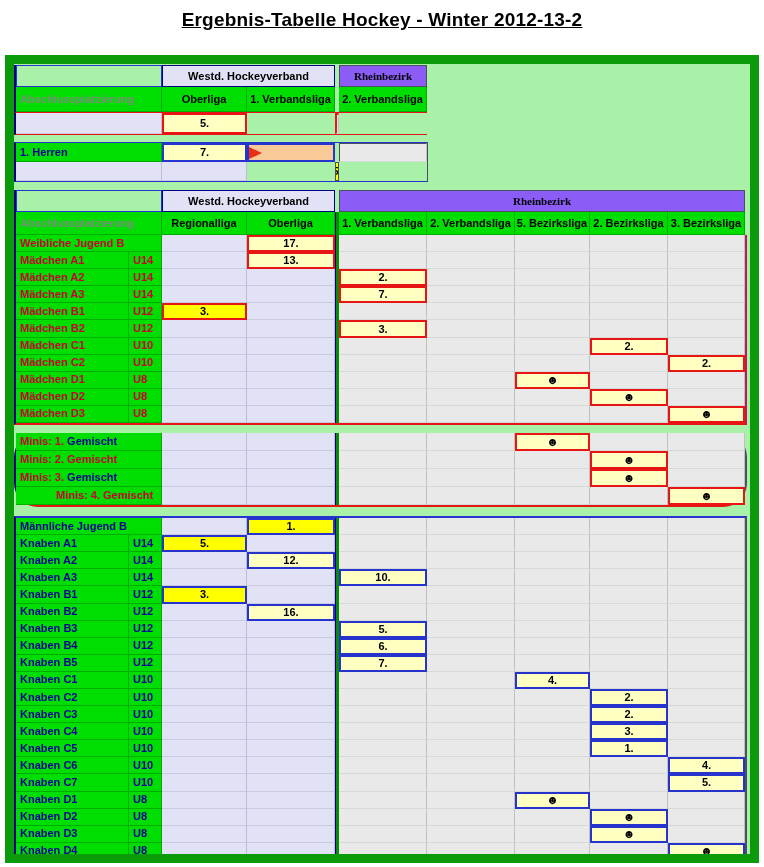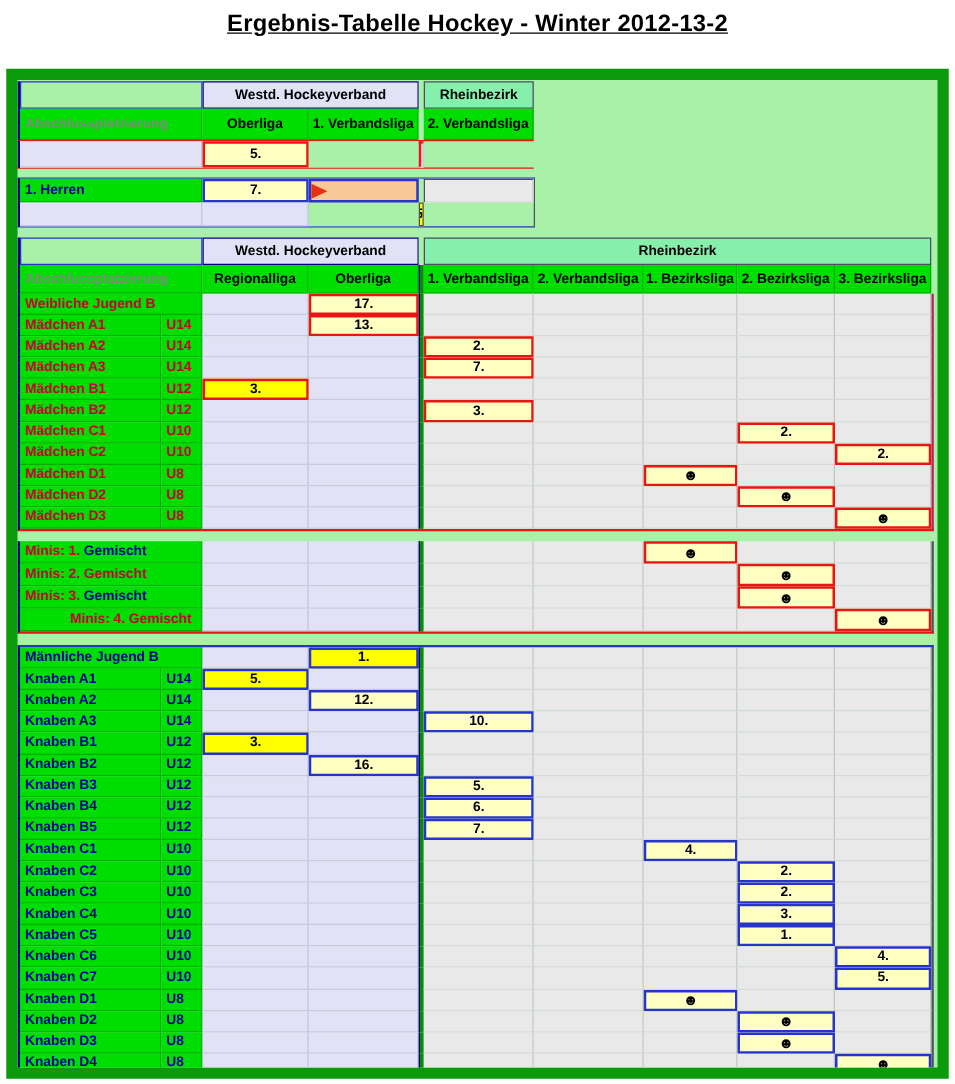--- a/index.html
+++ b/index.html
@@ -10,35 +10,35 @@
   .panel{position:absolute;left:9px;top:9px;width:736px;height:790px;background:#a9f1a9;overflow:hidden;}
 
   .b1grid,.b2grid{display:grid;box-sizing:content-box;}
   .b1grid{grid-template-columns:146px 85px 88px 4px 88px;width:411px;}
   .b2grid{grid-template-columns:113px 33px 85px 88px 4px 88px 88px 75px 78px 77px;width:729px;}
   #b1-header{grid-template-rows:22px 25px;margin-top:1px;border-left:2px solid #000080;}
   #b1-damen{grid-auto-rows:21px;border-top:1px solid #e81515;border-bottom:1px solid #e81515;border-left:2px solid #000080;}
   #b1-herren{grid-auto-rows:19px;border:1px solid #2633cc;border-left:2px solid #000080;border-right:1px solid #49505e;}
   #b2-header{grid-template-rows:22px 23px;border-left:2px solid #000080;}
   #sect-female{grid-auto-rows:17.1px;border-left:2px solid #000080;border-right:2px solid #be185d;border-bottom:2px solid #e81515;}
-  #sect-minis{grid-auto-rows:18px;border-left:2px solid #000080;border-right:2px solid #49505e;border-bottom:2px solid #e81515;}
+  #sect-minis{grid-auto-rows:18px;border-left:2px solid #000080;border-right:2px solid #49505e;border-bottom:2px solid #e81515;border-radius:24px;}
   #sect-male{grid-auto-rows:17.1px;border-left:2px solid #000080;border-right:2px solid #49505e;
              border-top:2px solid #2633cc;border-bottom:2px solid #000a70;}
   .gap7{height:7px;}.gap8{height:8px;}.gap9{height:9px;}
 
   .cell{box-sizing:border-box;display:flex;align-items:center;overflow:hidden;
         font-weight:bold;font-size:11px;line-height:1;color:#000;}
   .lbl{padding-left:4px;}
   .num{justify-content:center;}
   .hdr{justify-content:center;text-align:right;}
   .bg-green{background:#00dd00;}
   .bg-pale{background:#a9f1a9;}
   .bg-lav{background:#e2e2f6;}
   .bg-gray{background:#e9e9e9;}
-  .bg-grayh{background:#86efac;}
+  .bg-grayh{background:#8b5cf6;font-family:Liberation Serif, serif;}
   .bg-ly{background:#ffffc2;}
   .bg-by{background:#ffff00;}
   .bg-orange{background:#f9c998;}
   .bd-red{border:2px solid #e81515;}
   .bd-blue{border:2px solid #2633cc;}
   .bd-dark{border:1px solid #49505e;}
   .gl-lav{border-right:1px solid #bcbcd6;border-bottom:1px solid #c9c9e0;}
   .gl-gray{border-right:1px solid #bfc3bf;border-bottom:1px solid #d6dad6;}
   .gl-green{border-right:1px solid rgba(0,0,0,.22);border-bottom:1px solid rgba(0,0,0,.22);}
   .bx-navy{border:1px solid #000080;}
@@ -97,21 +97,21 @@
         <div class="cell bg-pale bx-blue" style="grid-column: span 2;"></div>
         <div class="cell hdr bg-lav bx-navy" style="grid-column: span 2;">Westd. Hockeyverband</div>
         <div class="cell divider-pale"></div>
         <div class="cell hdr bg-grayh bx-dark" style="grid-column: span 5;">Rheinbezirk</div>
         <div class="cell lbl bg-green txt-gray gl-green" style="grid-column: span 2;">Abschlussplatzierung</div>
         <div class="cell hdr bg-green gl-green">Regionalliga</div>
         <div class="cell hdr bg-green gl-green">Oberliga</div>
         <div class="cell divider"></div>
         <div class="cell hdr bg-green gl-green">1. Verbandsliga</div>
         <div class="cell hdr bg-green gl-green">2. Verbandsliga</div>
-        <div class="cell hdr bg-green gl-green">1. Bezirksliga</div>
+        <div class="cell hdr bg-green gl-green">5. Bezirksliga</div>
         <div class="cell hdr bg-green gl-green">2. Bezirksliga</div>
         <div class="cell hdr bg-green gl-green">3. Bezirksliga</div>
       </div>
     <div id="sect-female" class="b2grid">
         <div class="cell lbl bg-green gl-green txt-red" style="grid-column: span 2;">Weibliche Jugend B</div>
         <div class="cell bg-lav gl-lav"></div>
         <div class="cell num bg-ly bd-red">17.</div>
         <div class="cell divider"></div>
         <div class="cell bg-gray gl-gray"></div>
         <div class="cell bg-gray gl-gray"></div>

